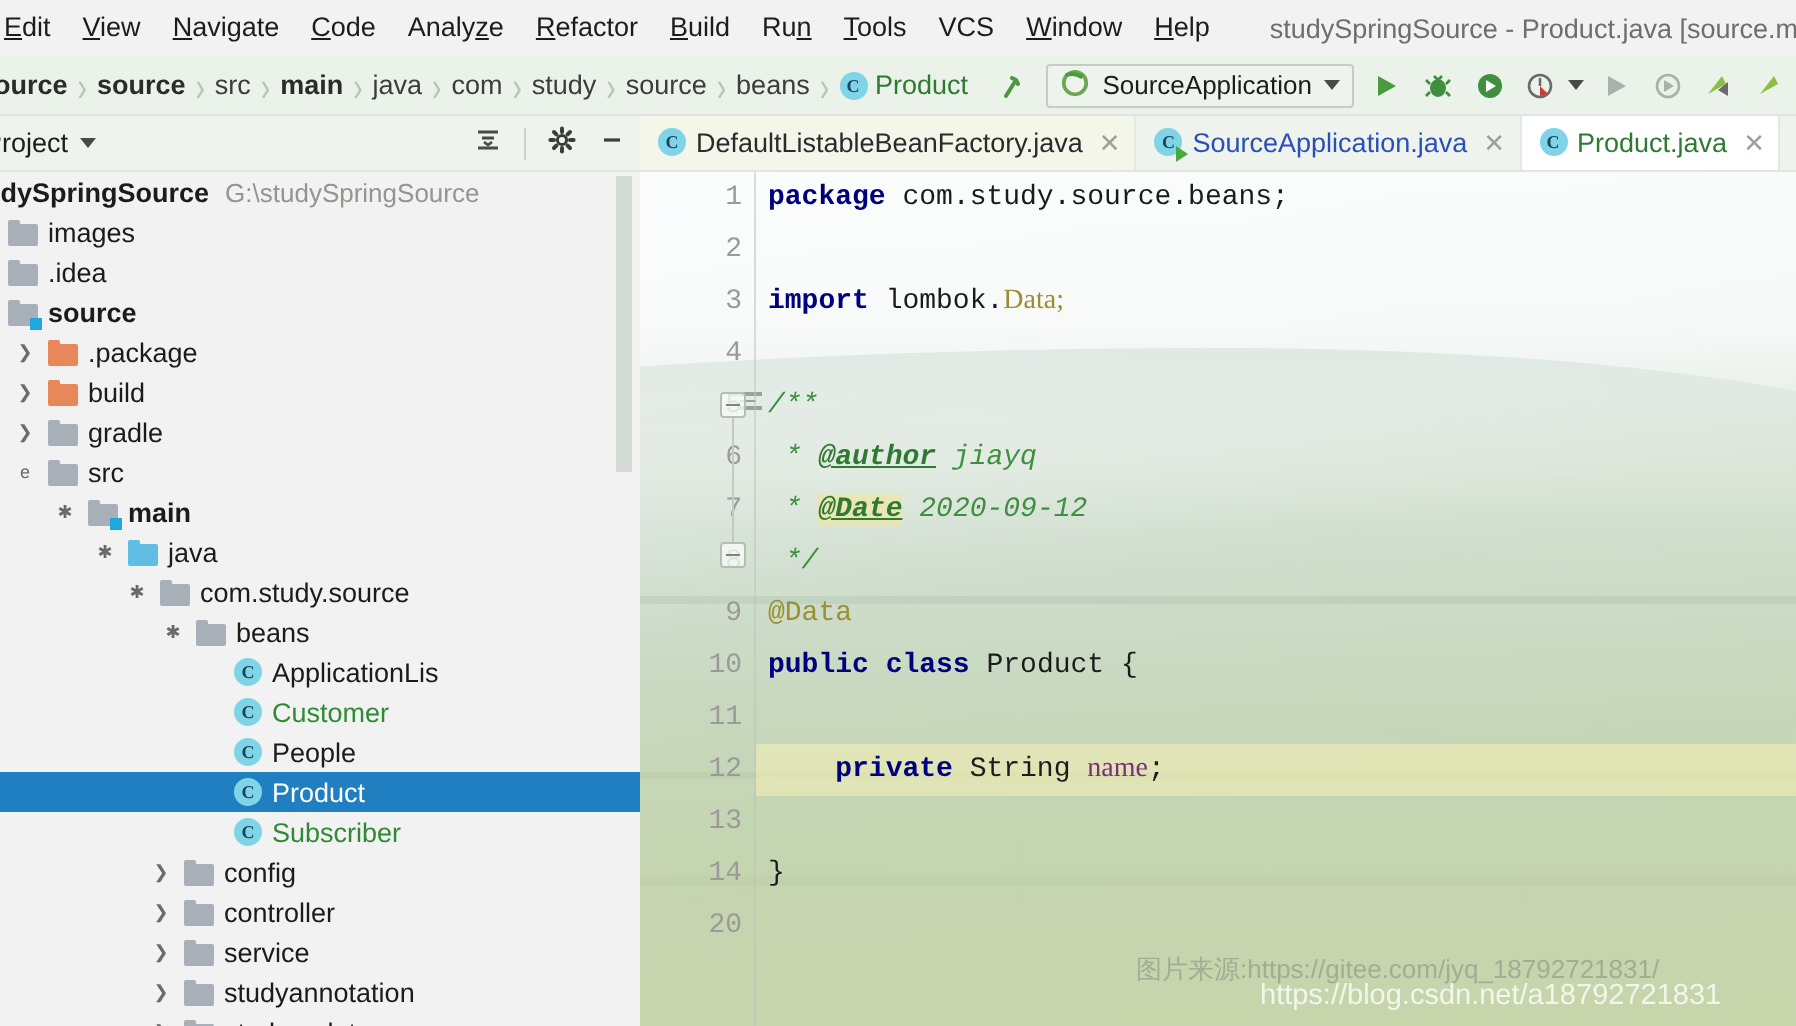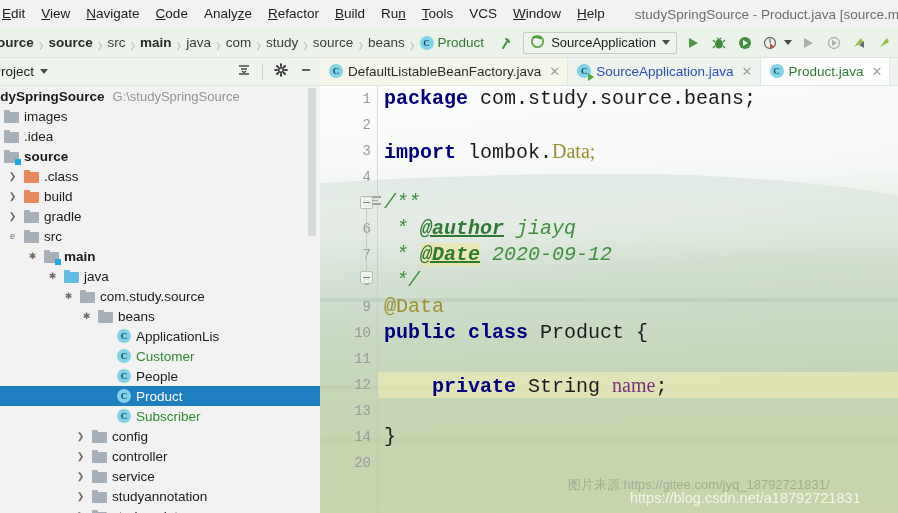--- a/index.html
+++ b/index.html
@@ -209,21 +209,21 @@
   .gutter-sep {
     position: absolute; left: 57px; top: 0; width: 1px; height: 427px;
     background: rgba(190,195,190,0.55);
   }
   .code-lines {
     position: absolute; left: 58px; top: 0; width: 520px; height: 427px;
   }
   .cline {
     height: 26px; line-height: 26px;
     font-family: "Liberation Mono", monospace;
-    font-size: 20px; white-space: pre; padding-left: 6px;
+    font-size: 14px; white-space: pre; padding-left: 6px;
     color: #1b1b1b;
   }
   .cline.hl { background: rgba(240,238,180,0.62); }
   .k { color: #00007f; font-weight: bold; }
   .cmt { color: #3f8f3f; font-style: italic; }
   .tag { color: #2f7a33; font-weight: bold; font-style: italic; text-decoration: underline; }
   .tag-hl { background: rgba(240,230,160,0.65); }
   .ann { color: #9c8f2f; }
   .typ { color: #1b1b1b; }
   .fld { color: #7a2f7a; font-family: Liberation Serif, serif; }
@@ -445,21 +445,21 @@
           </span>
         <span class="tlabel bold">source</span>
       </div>
 
       <div class="trow" style="padding-left:6px;">
         <span class="arrow">❯</span>
         <span class="fold orange" style="margin-left:5px;">
             <i class="tab"></i>
             <i class="body"></i>
           </span>
-        <span class="tlabel">.class</span>
+        <span class="tlabel">.package</span>
       </div>
 
       <div class="trow" style="padding-left:6px;">
         <span class="arrow">❯</span>
         <span class="fold orange" style="margin-left:5px;">
             <i class="tab"></i>
             <i class="body"></i>
           </span>
         <span class="tlabel">build</span>
       </div>

